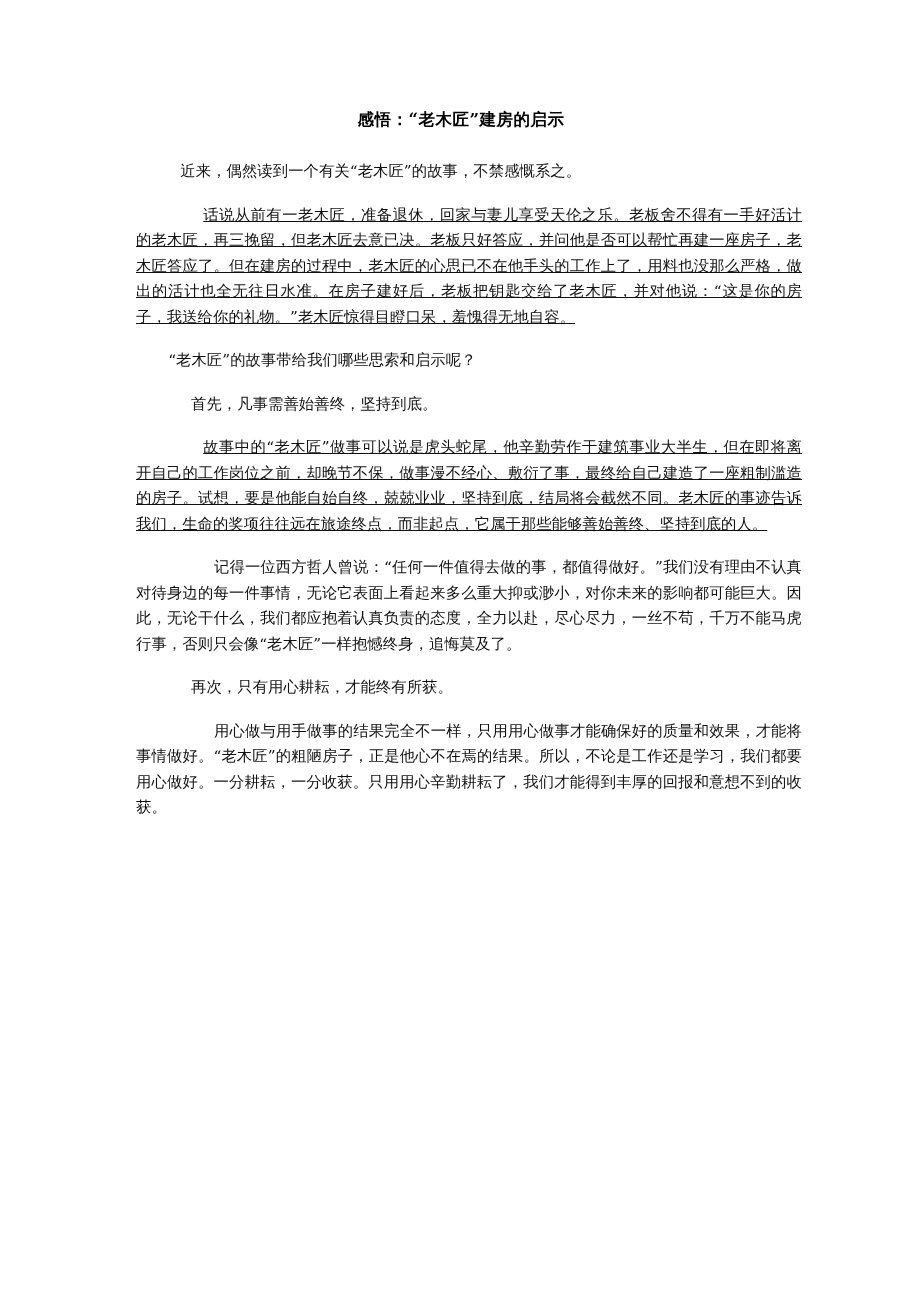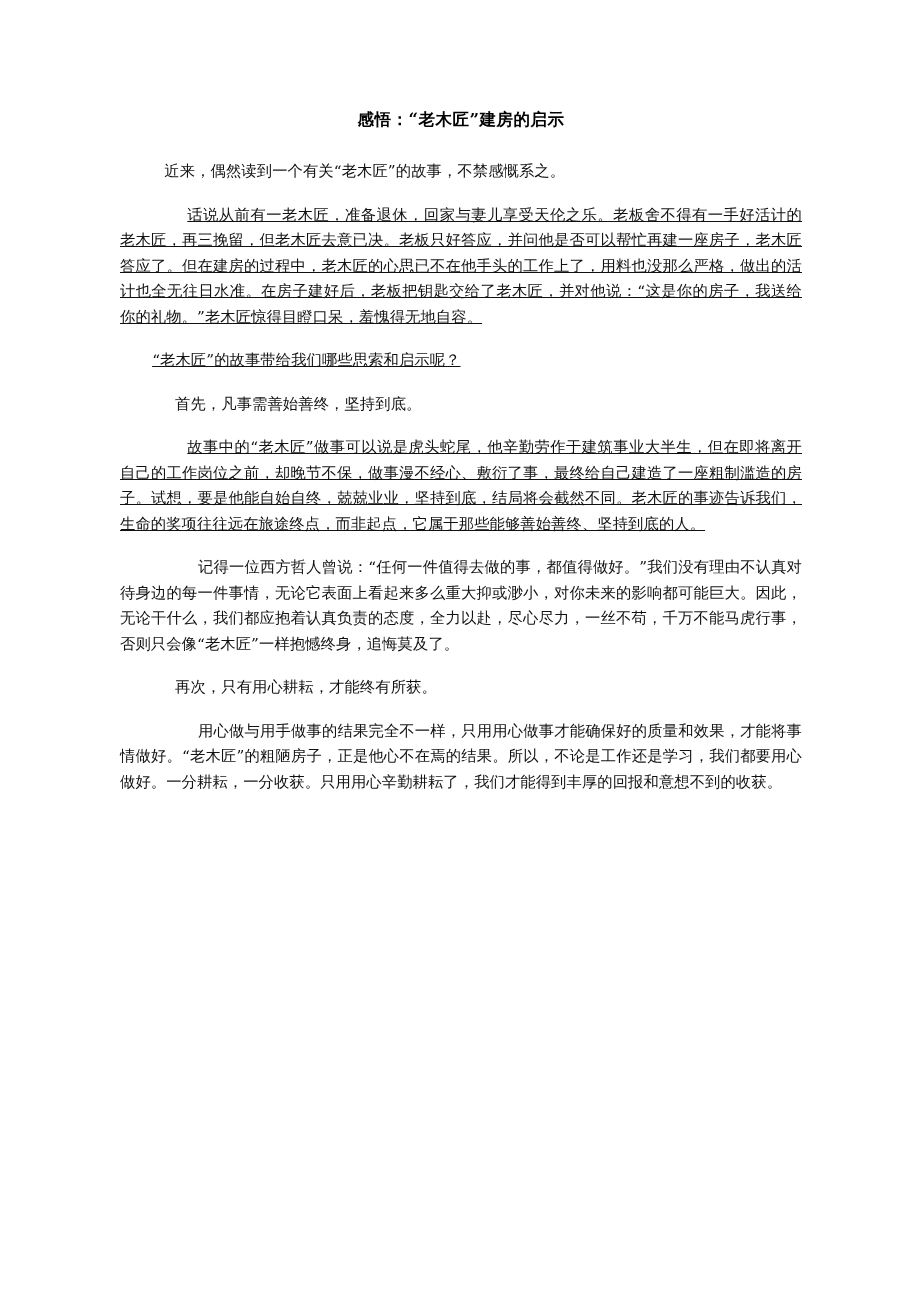--- a/index.html
+++ b/index.html
@@ -33,33 +33,34 @@
     font-weight: bold;
     text-align: center;
     letter-spacing: 0.5px;
     line-height: 1.4;
     color: #000000;
     font-family: "DejaVu Serif", "Liberation Serif", serif;
   }
 
   .body-block {
     margin-top: 28px;
+    margin-left: 16px;
   }
 
   p.para {
     margin: 0 0 13px 0;
     font-size: 15.3px;
     line-height: 25.5px;
     text-align: justify;
     text-justify: inter-ideograph;
     color: #111111;
     letter-spacing: 0.1px;
   }
 
-  p.indent-1 { text-indent: 2.1em; text-decoration: underline; }
+  p.indent-1 { text-indent: 2.1em; }
   p.indent-2 { text-indent: 2.9em; }
   p.indent-3 { text-indent: 3.6em; }
   p.indent-4 { text-indent: 4.4em; text-decoration: underline; }
   p.indent-5 { text-indent: 5.1em; }
 
   p.gap-sm { margin-bottom: 14px; }
   p.gap-md { margin-bottom: 18px; }
 </style>
 </head>
 <body>

